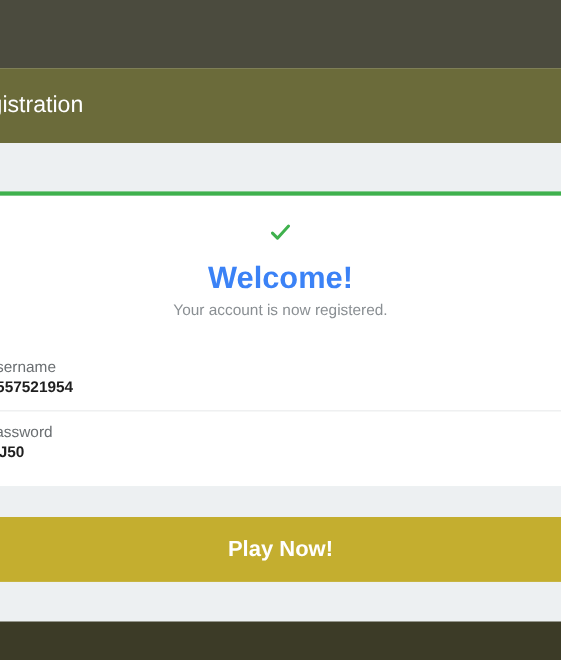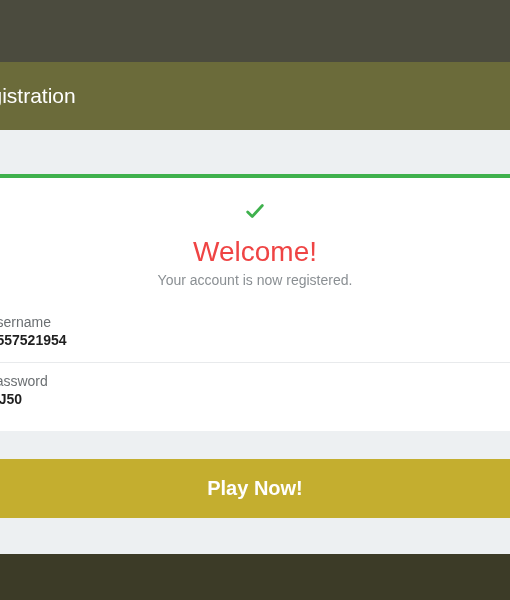--- a/index.html
+++ b/index.html
@@ -41,29 +41,29 @@
       text-align: center;
       margin-bottom: 10px;
     }
     .check-icon svg {
       width: 22px;
       height: 22px;
     }
     .welcome-title {
       text-align: center;
       font-size: 28px;
-      font-weight: 400;
-      color: #ef4444;
+      font-weight: 700;
+      color: #3b82f6;
       margin-bottom: 4px;
     }
     .welcome-sub {
       text-align: center;
       font-size: 14px;
       color: #8a8f93;
-      margin-bottom: 16px;
+      margin-bottom: 26px;
     }
     .info-row {
       padding: 10px 0 14px 0;
       border-bottom: 1px solid #e8eaec;
     }
     .info-row:last-child {
       border-bottom: none;
       padding-bottom: 24px;
     }
     .info-label {

